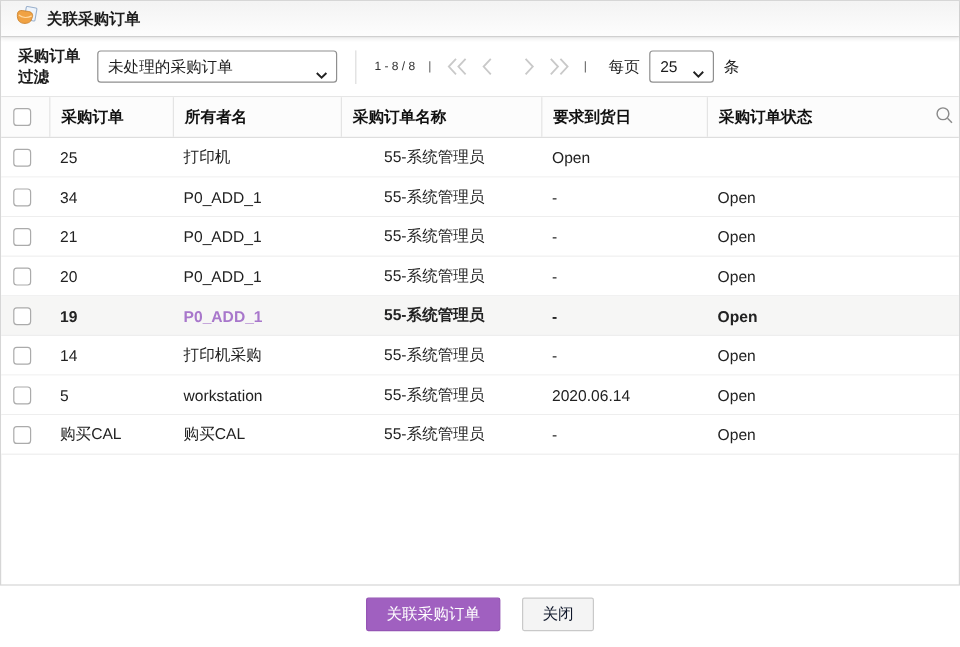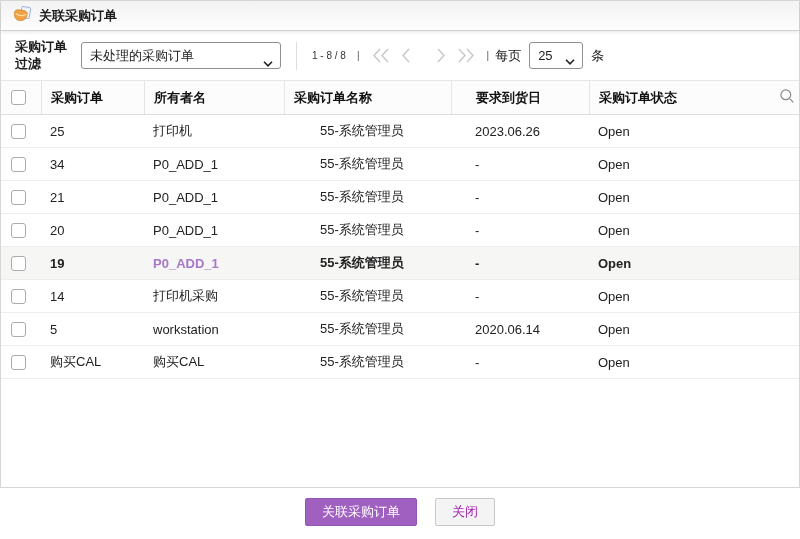--- a/index.html
+++ b/index.html
@@ -50,21 +50,21 @@
   .sel-perpage select { width: 54px; }
   .sel-chevron {
     position: absolute; right: 8px; top: 50%;
     margin-top: -3px; pointer-events: none;
   }
   .vsep { width: 1px; height: 28px; background: #dcdcdc; margin: 0 15px; flex: none; }
   .pager { display: flex; align-items: center; gap: 9px; font-size: 10px; color: #333; }
   .pager .pipe { color: #555; margin: 0 2px; }
   .pg-btn { display: inline-flex; align-items: center; cursor: default; }
   .pg-btn svg { display: block; }
-  .perpage { display: flex; align-items: center; gap: 8px; font-size: 13px; margin-left: 4px; }
+  .perpage { display: flex; align-items: center; gap: 8px; font-size: 13px; margin-left: 16px; }
   
   .thead {
     display: flex; align-items: stretch;
     height: 34px;
     background: #fcfcfc;
     border-bottom: 1px solid #dedede;
     font-size: 13px; font-weight: 700; color: #111;
   }
   .thead .cell { display: flex; align-items: center; border-left: 1px solid #e4e4e4; }
   .thead .cell:first-child { border-left: none; }
@@ -74,21 +74,21 @@
     border-bottom: 1px solid #eeeeee;
     font-size: 13px; color: #222;
     background: #fff;
   }
   .trow.hl { background: #f6f6f5; font-weight: bold; }
   .cell { display: flex; align-items: center; }
   .col-cb     { width: 40px; flex: none; padding-left: 10px; }
   .col-po     { width: 103px; flex: none; padding-left: 9px; }
   .col-name   { width: 167px; flex: none; padding-left: 9px; }
   .col-owner  { width: 140px; flex: none; padding-left: 9px; }
-  .col-due    { width: 138px; flex: none; padding-left: 24px; }
+  .col-due    { width: 138px; flex: none; padding-left: 9px; }
   .col-status { flex: 1; padding-left: 9px; padding-right: 4px; }
   .thead .col-status { justify-content: space-between; }
   .cb {
     width: 15px; height: 15px;
     border: 1px solid #ababab; border-radius: 3px;
     background: #fff; display: inline-block;
   }
   .link { color: #a877cb; }
   
   .footer {
@@ -97,21 +97,21 @@
   }
   .btn {
     font-family: inherit; font-size: 13px;
     height: 28px; padding: 0 16px;
     border-radius: 2px; cursor: pointer;
   }
   .btn-primary {
     background: #a060c0; border: 1px solid #9555b5; color: #fff;
   }
   .btn-secondary {
-    background: #f4f4f4; border: 1px solid #c9c9c9; color: #a21caf;
+    background: #f4f4f4; border: 1px solid #c9c9c9; color: #0f172a;
   }
 </style>
 </head>
 <body>
 
 <div class="dialog">
 
   <div class="titlebar">
     <span>
       <svg width="19" height="16" viewBox="0 0 19 16">
@@ -206,21 +206,20 @@
   </div>
 
   <div>
       <div class="trow">
         <div class="cell col-cb">
           <span class="cb"></span>
         </div>
         <div class="cell col-po">25</div>
         <div class="cell col-name">打印机</div>
         <div class="cell col-owner">55-系统管理员</div>
-        <div class="cell col-due">2023.06.26</div>
         <div class="cell col-status">Open</div>
       </div>
       <div class="trow">
         <div class="cell col-cb">
           <span class="cb"></span>
         </div>
         <div class="cell col-po">34</div>
         <div class="cell col-name">P0_ADD_1</div>
         <div class="cell col-owner">55-系统管理员</div>
         <div class="cell col-due">-</div>

